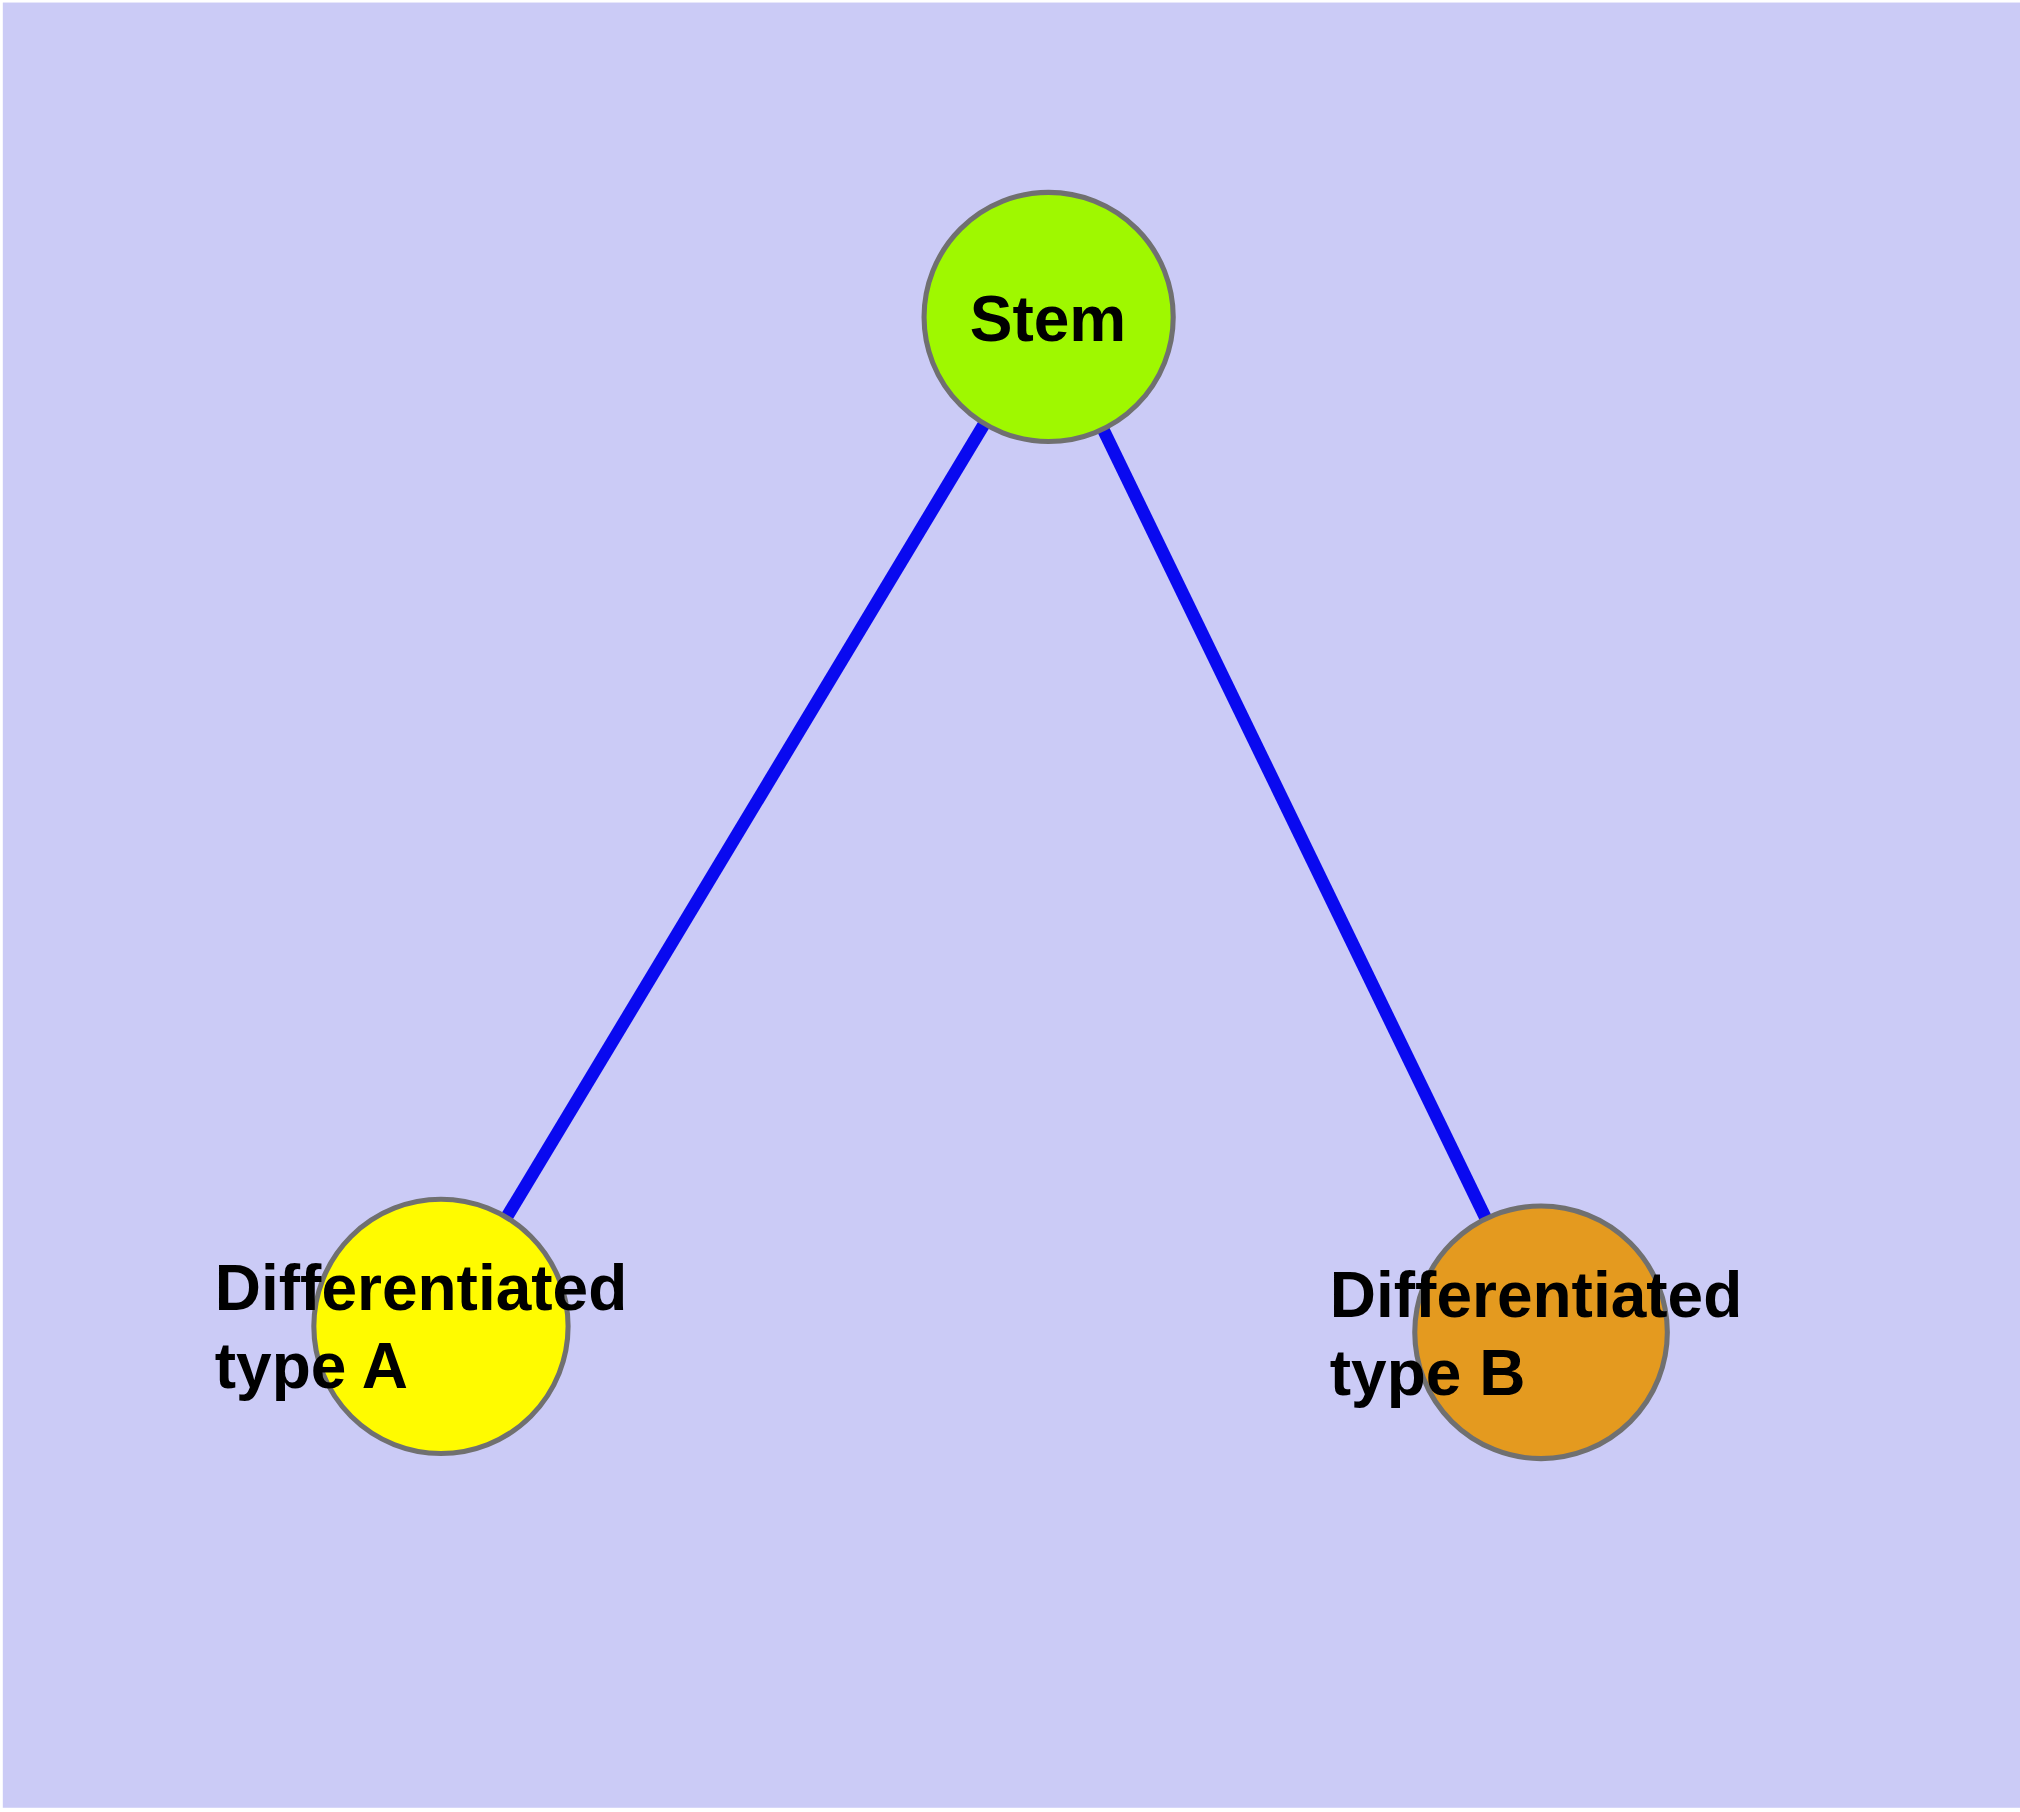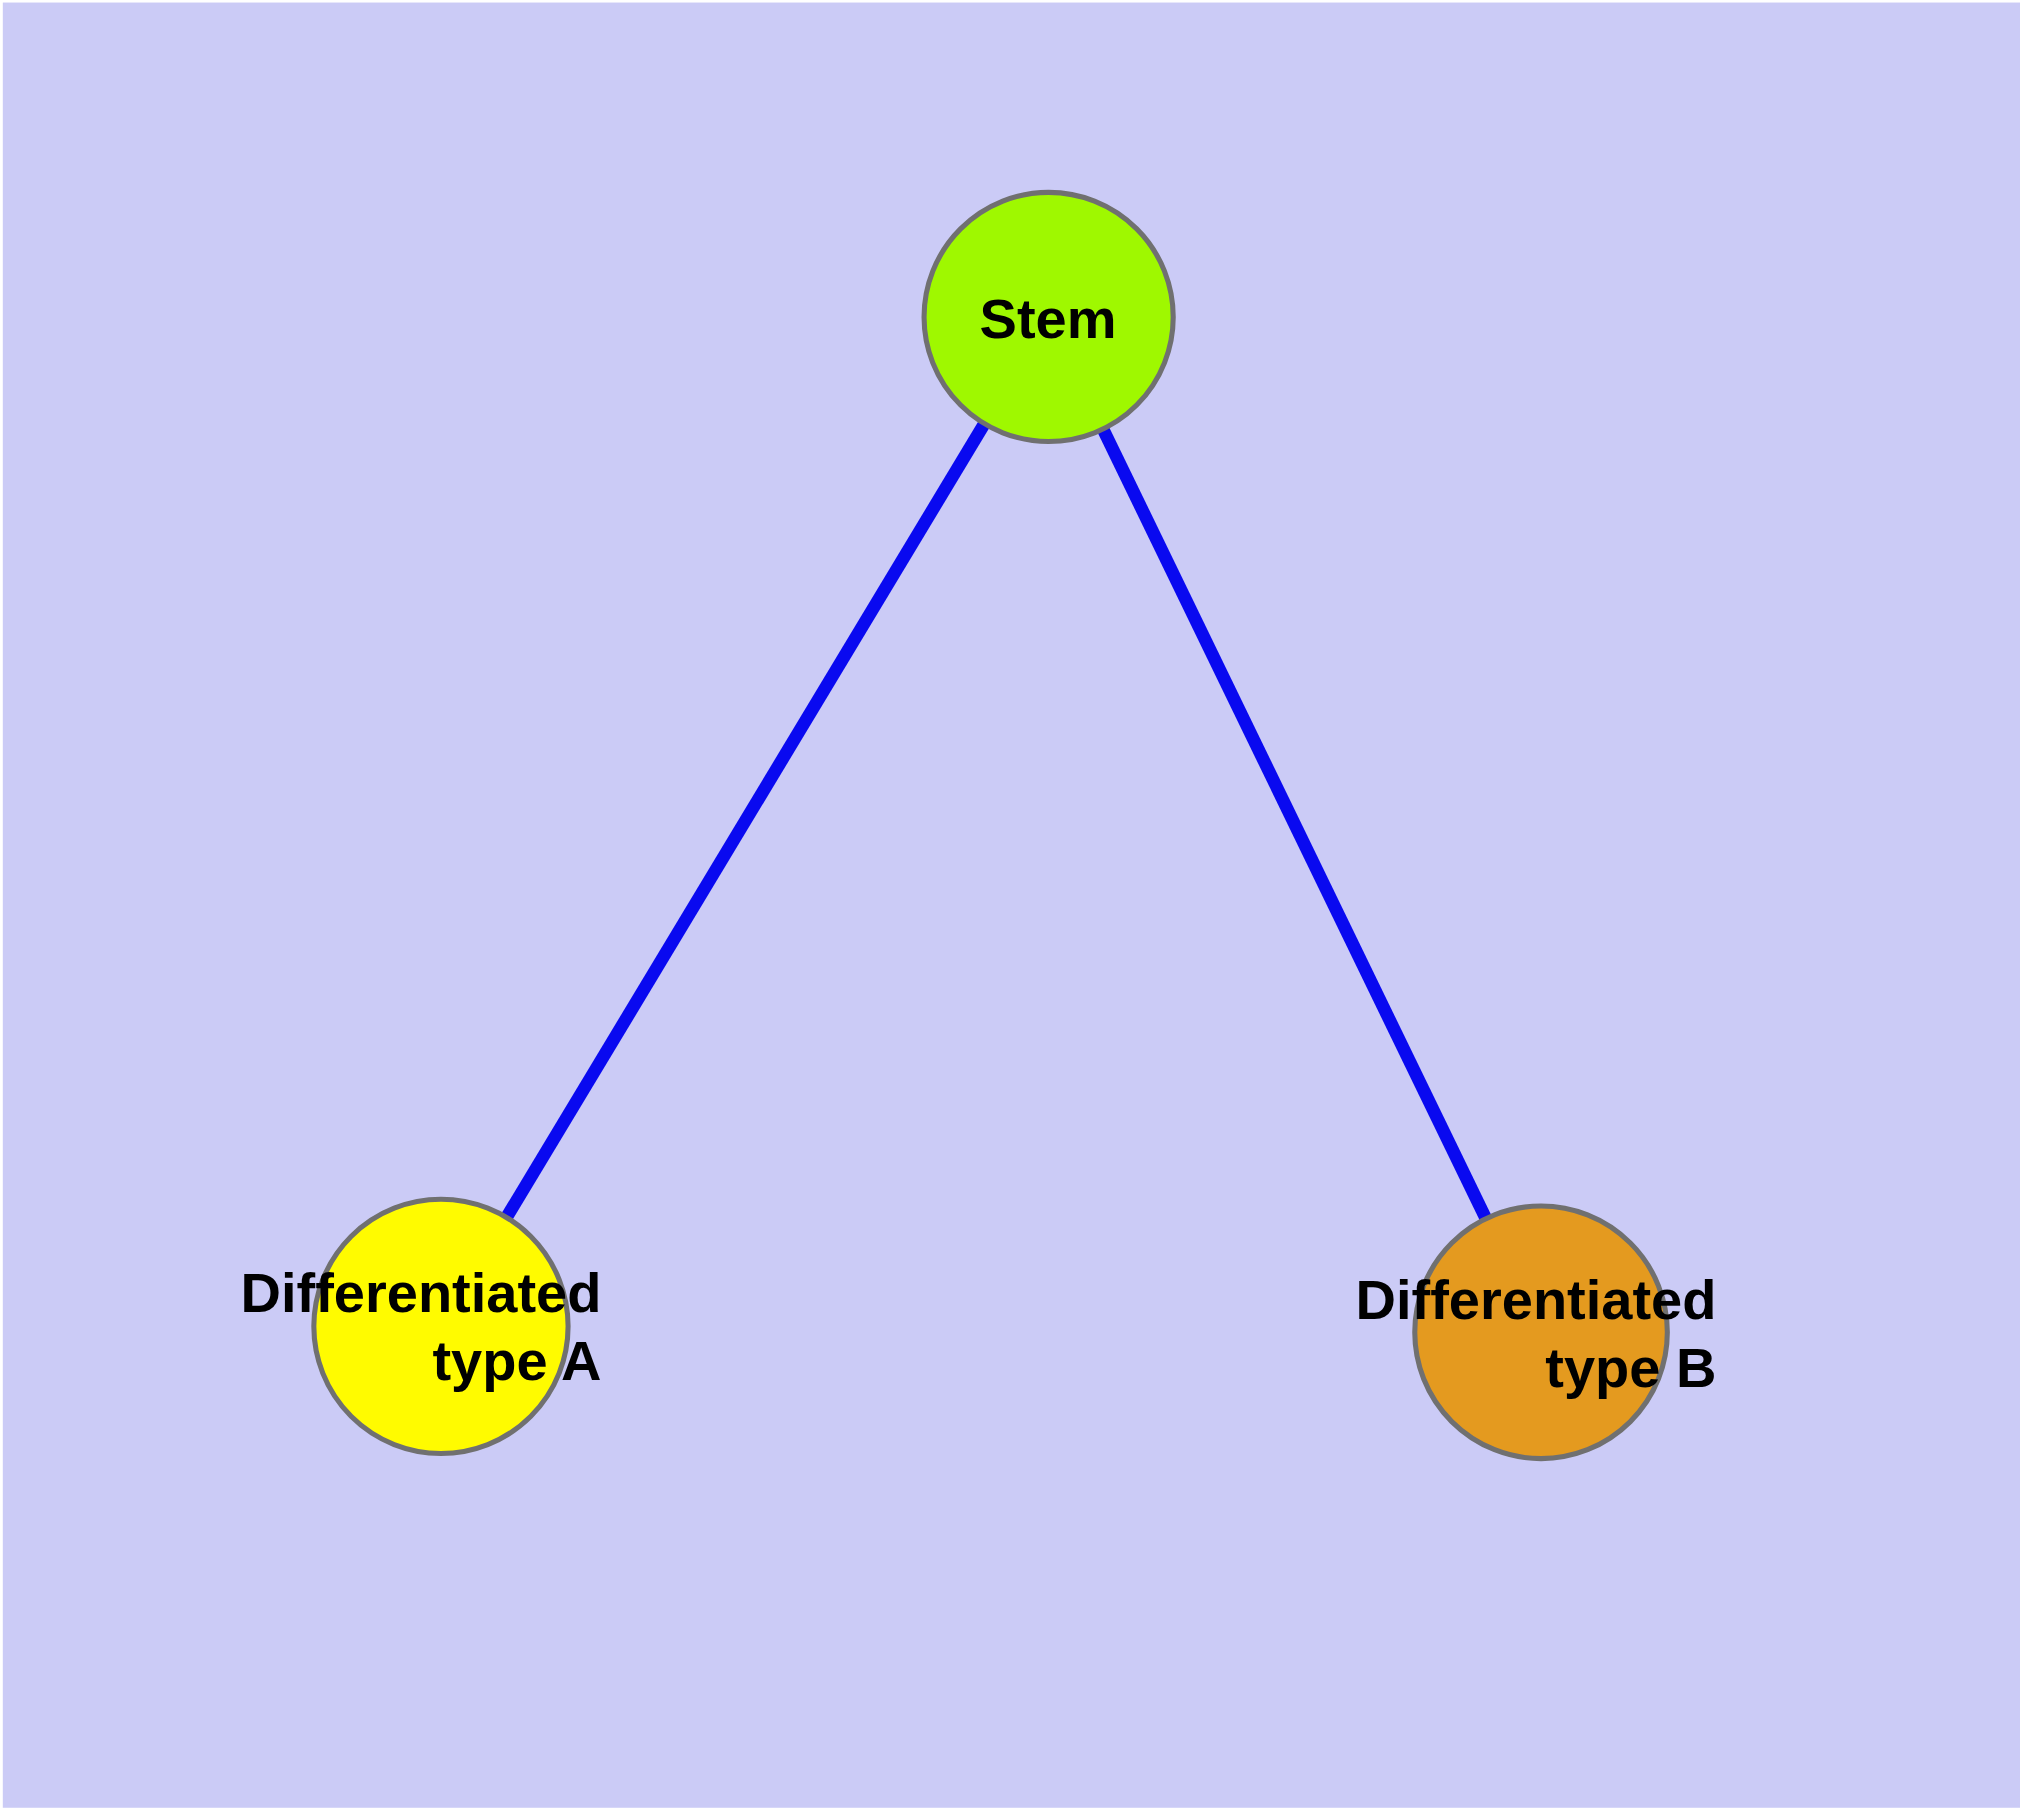--- a/index.html
+++ b/index.html
@@ -21,24 +21,24 @@
     top: 0;
     width: 2021px;
     height: 1812px;
     display: block;
   }
   .node-label {
     position: absolute;
     transform: translate(-50%, -50%);
     font-family: "Liberation Sans", sans-serif;
     font-weight: bold;
-    font-size: 56px;
+    font-size: 64px;
     line-height: 1.22;
     color: #000000;
-    text-align: right;
+    text-align: left;
     white-space: pre-line;
     pointer-events: none;
   }
   .lbl-stem { left: 1048px; top: 319px; }
   .lbl-a    { left: 421px;  top: 1327px; }
   .lbl-b    { left: 1536px; top: 1334px; }
 </style>
 </head>
 <body>
 

